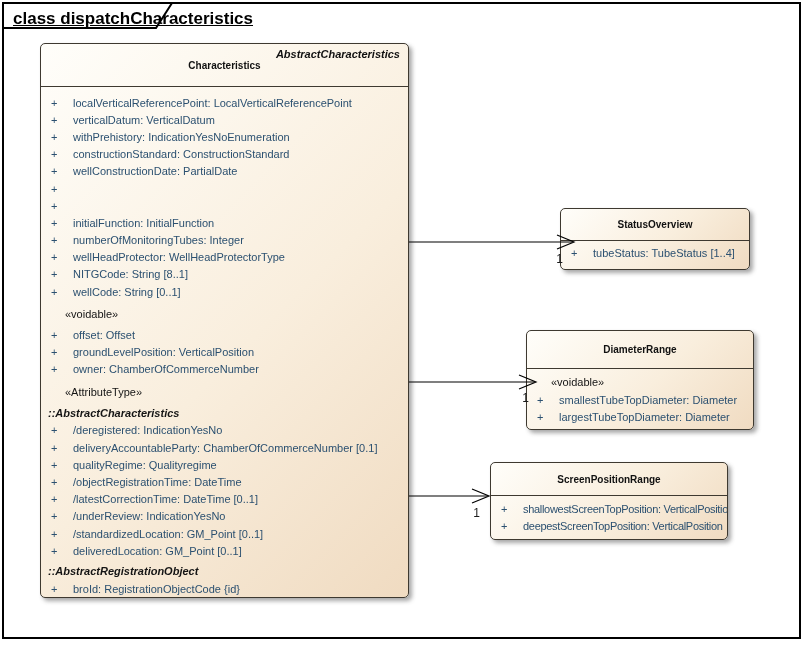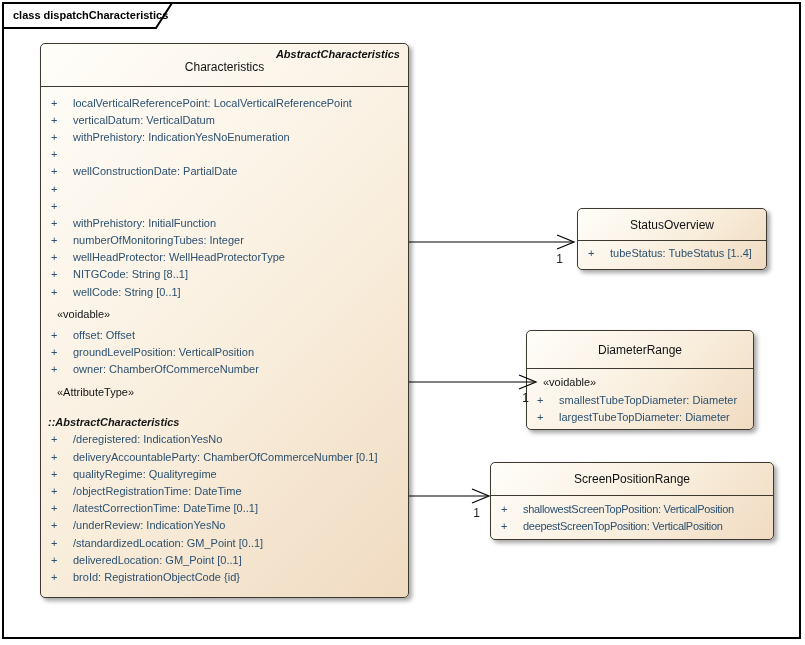--- a/index.html
+++ b/index.html
@@ -3,51 +3,51 @@
 <meta charset="utf-8">
 <style>
   html,body{margin:0;padding:0;background:#ffffff;}
   #canvas{position:relative;width:805px;height:645px;background:#ffffff;overflow:hidden;
           font-family:"Liberation Sans",sans-serif;}
   
   #frame{position:absolute;left:2px;top:2px;width:799px;height:637px;
          border:2px solid #000;box-sizing:border-box;background:#ffffff;}
   
   #tab{position:absolute;left:2px;top:2px;width:180px;height:28px;}
-  #tab-label{position:absolute;left:11px;top:7px;font-size:11px;font-weight:bold;color:#000;
-             white-space:nowrap;}
+  #tab-label{position:absolute;left:11px;top:7px;font-size:17px;font-weight:bold;color:#000;
+             white-space:nowrap;text-decoration:underline;}
   
   .uml-box{position:absolute;box-sizing:border-box;
            background:linear-gradient(135deg,#fffefa 0%,#f9eedd 55%,#f0dbc1 100%);
            border:1.5px solid #3e3930;border-radius:5px;
            box-shadow:3px 3px 4px rgba(60,60,60,0.45);}
   .box-header{border-bottom:1.4px solid #3e3930;box-sizing:border-box;}
-  .box-title{font-weight:normal;font-size:12px;text-align:center;color:#111;}
+  .box-title{font-weight:bold;font-size:10px;text-align:center;color:#111;}
   .stereo-head{font-style:italic;font-weight:600;font-size:11px;text-align:right;
                padding:4px 8px 0 0;color:#111;}
   .box-body{font-size:11px;color:#2b5070;overflow:hidden;}
   .row{height:17.2px;display:flex;align-items:center;padding-left:10px;white-space:nowrap;}
   .vis{width:22px;flex:none;}
-  .row-stereo{color:#141414;padding-left:16px;height:17px;margin:6px 0 3px 0;display:block;
+  .row-stereo{color:#141414;padding-left:24px;height:17px;margin:6px 0 3px 0;display:block;
               line-height:17px;}
   .row-origin{color:#141414;font-style:italic;font-weight:600;padding-left:7px;height:18px;
-              margin-top:12px;display:block;line-height:18px;}
+              margin-top:3px;display:block;line-height:18px;}
   #main-class{left:40px;top:43px;width:369px;height:555px;}
   #main-class .box-header{height:43px;}
   #main-class .box-body{padding-top:7px;}
   .side .box-header{display:flex;align-items:center;justify-content:center;}
   .side .box-body{padding-top:3px;}
   .side .row{height:17px;}
   .side .row-stereo{margin:1px 0 0 0;}
-  #side-0{left:577px;top:208px;width:190px;height:62px;}
+  #side-0{left:560px;top:208px;width:190px;height:62px;}
   #side-0 .box-header{height:32px;}
   #side-1{left:526px;top:330px;width:228px;height:100px;}
   #side-1 .box-header{height:38px;}
   #side-1 .box-body{padding-top:4px;}
-  #side-2{left:490px;top:462px;width:284px;height:78px;}
+  #side-2{left:490px;top:462px;width:238px;height:78px;}
   #side-2 .box-header{height:33px;}
   #side-2 .box-body{padding-top:4px;letter-spacing:-0.3px;}
   
   #arrows{position:absolute;left:0;top:0;width:805px;height:645px;pointer-events:none;}
   .assoc{stroke:#000;stroke-width:1.2;fill:none;}
   .mult{font-size:12px;fill:#1c1c1c;font-family:"Liberation Sans",sans-serif;}
 </style>
 </head>
 <body>
 
@@ -74,34 +74,35 @@
         <div class="row row-attr">
           <span class="vis">+</span>
           <span class="txt">verticalDatum: VerticalDatum</span>
         </div>
         <div class="row row-attr">
           <span class="vis">+</span>
           <span class="txt">withPrehistory: IndicationYesNoEnumeration</span>
         </div>
         <div class="row row-attr">
           <span class="vis">+</span>
+          <span class="txt">constructionStandard: ConstructionStandard</span>
         </div>
         <div class="row row-attr">
           <span class="vis">+</span>
           <span class="txt">wellConstructionDate: PartialDate</span>
         </div>
         <div class="row row-attr">
           <span class="vis">+</span>
         </div>
         <div class="row row-attr">
           <span class="vis">+</span>
         </div>
         <div class="row row-attr">
           <span class="vis">+</span>
-          <span class="txt">withPrehistory: InitialFunction</span>
+          <span class="txt">initialFunction: InitialFunction</span>
         </div>
         <div class="row row-attr">
           <span class="vis">+</span>
           <span class="txt">numberOfMonitoringTubes: Integer</span>
         </div>
         <div class="row row-attr">
           <span class="vis">+</span>
           <span class="txt">wellHeadProtector: WellHeadProtectorType</span>
         </div>
         <div class="row row-attr">
@@ -152,20 +153,21 @@
           <span class="txt">/underReview: IndicationYesNo</span>
         </div>
         <div class="row row-attr">
           <span class="vis">+</span>
           <span class="txt">/standardizedLocation: GM_Point [0..1]</span>
         </div>
         <div class="row row-attr">
           <span class="vis">+</span>
           <span class="txt">deliveredLocation: GM_Point [0..1]</span>
         </div>
+        <div class="row row-origin">::AbstractRegistrationObject</div>
         <div class="row row-attr">
           <span class="vis">+</span>
           <span class="txt">broId: RegistrationObjectCode {id}</span>
         </div>
       </div>
   </div>
 
   <div id="side-0" class="uml-box side">
     <div class="box-header">
       <div class="box-title">StatusOverview</div>

